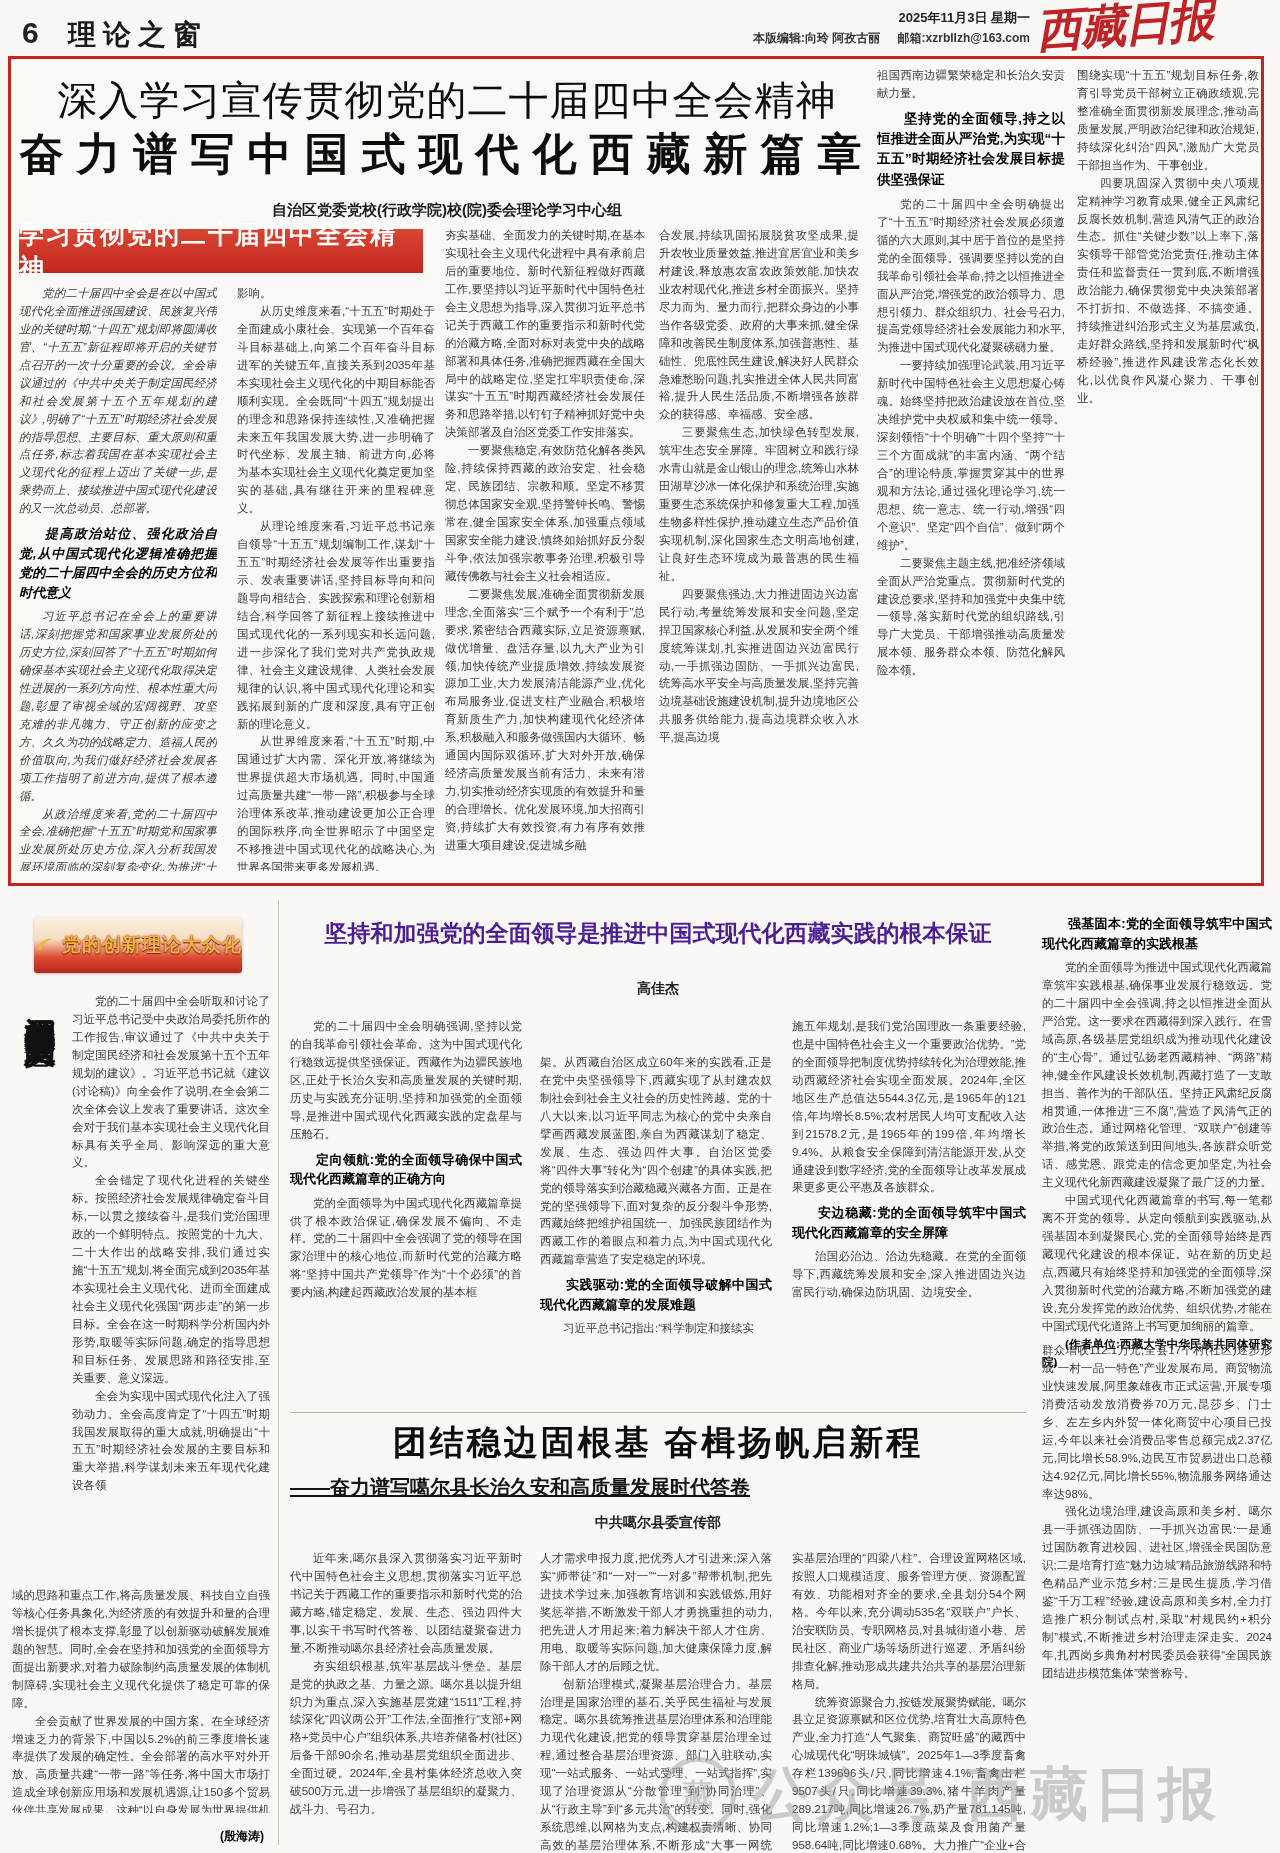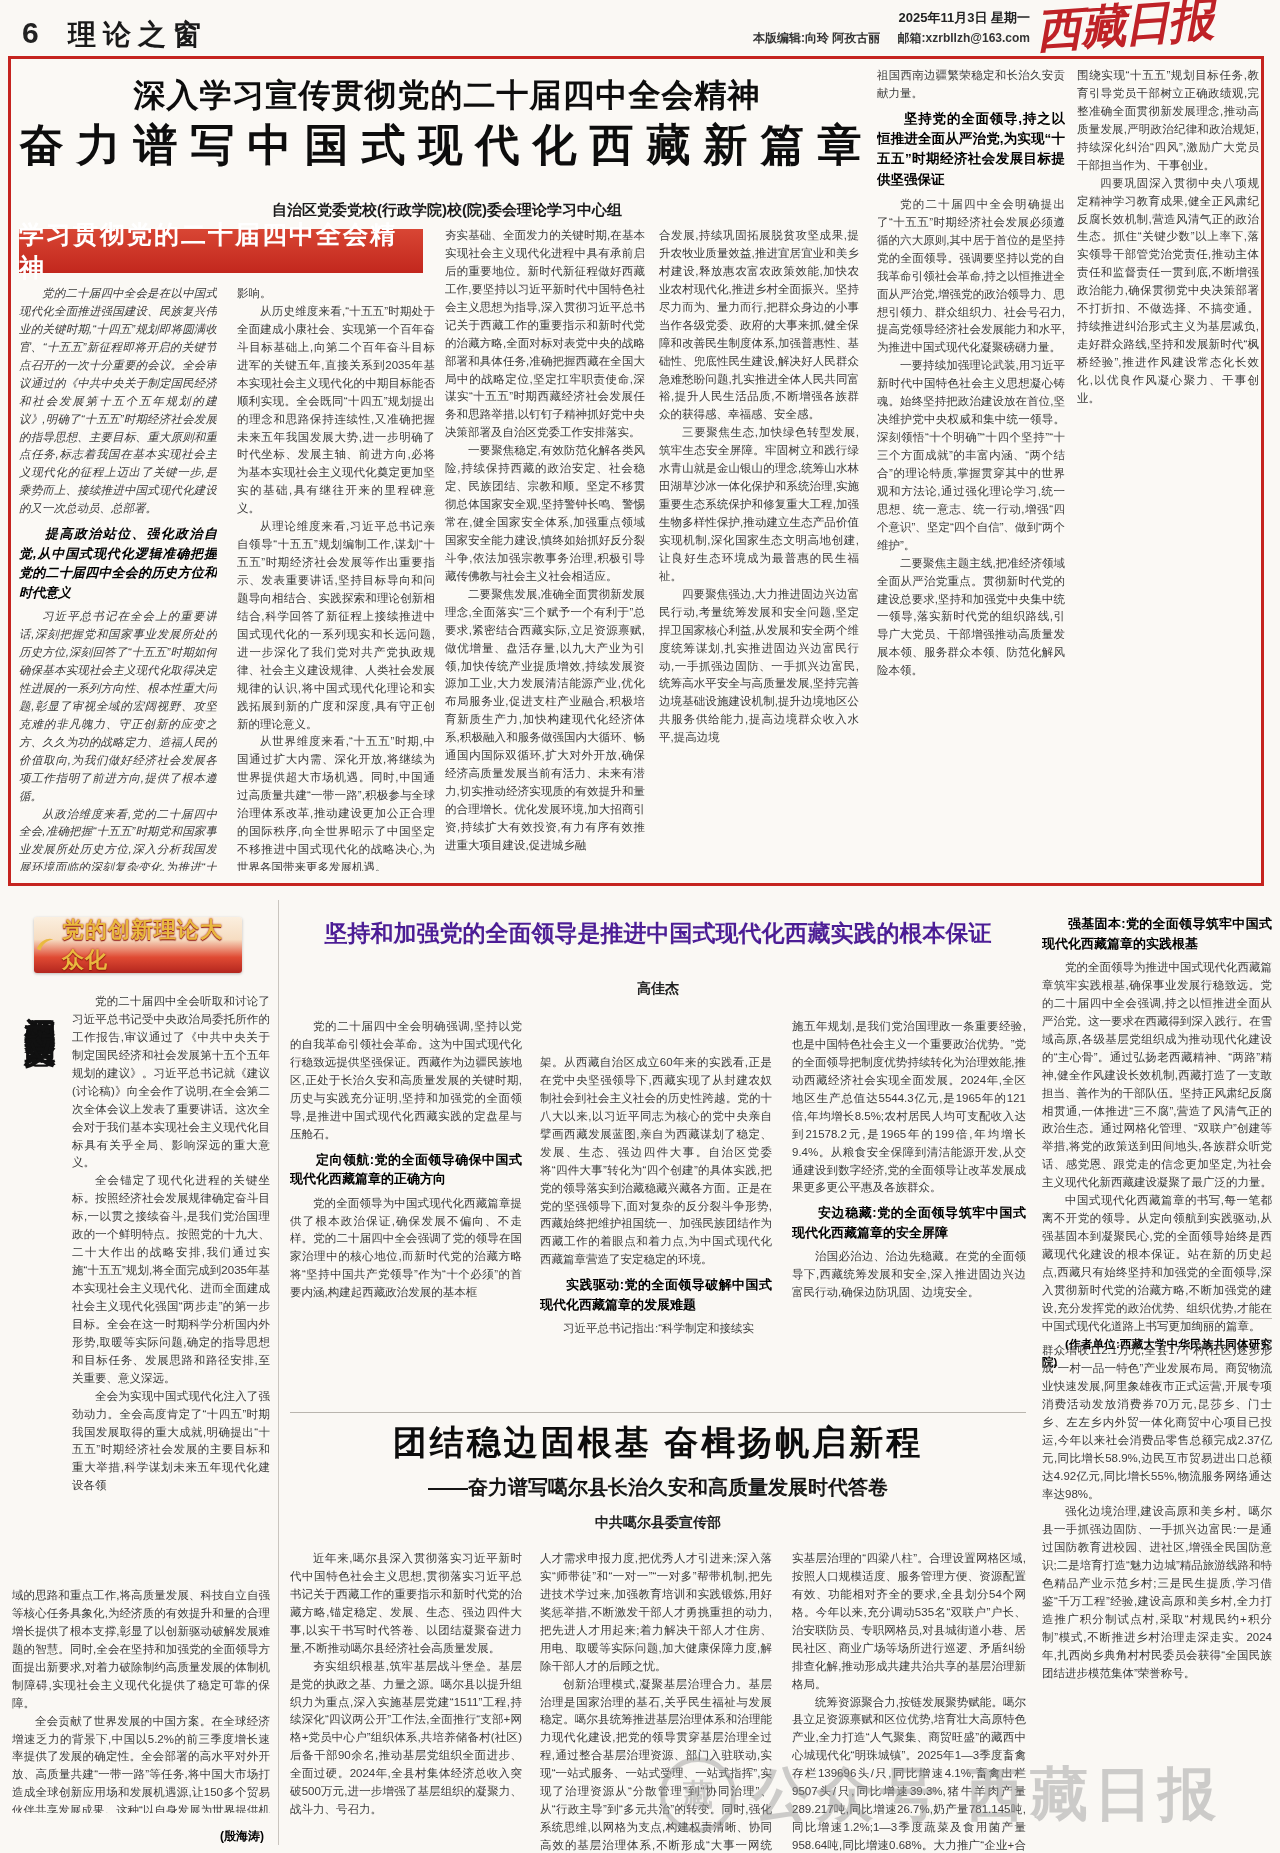--- a/index.html
+++ b/index.html
@@ -12,21 +12,21 @@
   .hdr-date{font-size:13px;font-weight:bold;color:#222;}
   .hdr-editors{font-size:12px;font-weight:bold;color:#333;}
   .hdr-editors span{margin-left:14px;}
   .masthead{position:absolute;right:14px;top:0px;width:230px;font-family:"Liberation Serif","DejaVu Serif",serif;
             font-size:46px;font-weight:bold;font-style:italic;color:#bf2227;transform:rotate(-4deg);
             letter-spacing:-2px;line-height:1.05;}
   
   .mainbox{position:absolute;left:8px;top:56px;width:1256px;height:830px;border:3px solid #c5241f;
            box-sizing:border-box;background:#fbf9f5;}
   .m-headline{position:absolute;left:8px;top:18px;width:856px;text-align:center;color:#0d0d0d;}
-  .m-h1{font-size:32px;font-weight:700;letter-spacing:1px;line-height:1.18;text-align:center;}
+  .m-h1{font-size:40px;font-weight:400;letter-spacing:1px;line-height:1.18;text-align:center;}
   .m-h2{font-size:44px;font-weight:900;letter-spacing:13px;line-height:1.18;margin-top:4px;white-space:nowrap;}
   .m-byline{position:absolute;left:8px;top:142px;width:856px;text-align:center;font-size:15px;font-weight:bold;color:#1c1c1c;}
   .m-banner{position:absolute;left:8px;top:170px;width:404px;height:44px;background:linear-gradient(180deg,#d84634,#c2271d);
             color:#fff;font-size:25px;font-weight:bold;letter-spacing:2px;display:flex;align-items:center;justify-content:center;}
   .col{position:absolute;overflow:hidden;font-size:11.5px;line-height:1.56;color:#3b3b3b;text-align:justify;}
   .col p{margin:0;text-indent:2em;}
   .col p.cont{text-indent:0;}
   .col h4{margin:6px 0;text-indent:2em;text-align:justify;font-size:13px;line-height:1.5;color:#000;}
   .col p.credit{font-weight:bold;color:#000;}
   .c1{left:8px;top:226px;width:198px;height:586px;font-style:italic;}
@@ -35,41 +35,41 @@
   .c4{left:648px;top:168px;width:200px;height:644px;}
   .c5{left:866px;top:8px;width:188px;height:806px;}
   .c6{left:1066px;top:8px;width:182px;height:806px;}
   .c5 h4,.c6 h4{font-size:13.5px;}
   
   .left-sec{position:absolute;left:8px;top:893px;width:266px;height:960px;}
   .ribbon{position:absolute;left:26px;top:24px;width:208px;height:56px;
           background:linear-gradient(180deg,#fbefdf 0%,#f6ddc2 40%,#e04a33 72%,#b3261e 100%);
           border-radius:3px;display:flex;align-items:center;justify-content:center;gap:6px;
           box-shadow:0 1px 3px rgba(0,0,0,.25);}
-  .ribbon-text{font-size:22px;font-weight:bold;color:#e9b93f;text-shadow:0 1px 1px #8c1510, 0 0 2px #b3261e;letter-spacing:1px;}
+  .ribbon-text{font-size:19px;font-weight:bold;color:#e9b93f;text-shadow:0 1px 1px #8c1510, 0 0 2px #b3261e;letter-spacing:1px;}
   .v-headline{position:absolute;left:10px;top:100px;height:582px;writing-mode:vertical-rl;
               font-size:31px;font-weight:900;color:#111;letter-spacing:1px;line-height:1.4;}
   .beside{position:absolute;left:64px;top:100px;width:198px;height:588px;}
   .fulltext{position:absolute;left:4px;top:694px;width:258px;height:226px;}
   .sig{position:absolute;right:10px;bottom:8px;font-size:12px;font-weight:bold;color:#000;}
   .vrule{position:absolute;left:278px;top:900px;width:1px;height:945px;background:#c9c5bf;}
   
   .art2{position:absolute;left:290px;top:900px;width:982px;height:510px;}
   .a2-headline{position:absolute;left:0;top:18px;width:736px;text-align:center;font-size:23px;font-weight:900;color:#4c1d95;}
   .a2-author{position:absolute;left:0;top:80px;width:736px;text-align:center;font-size:14px;font-weight:bold;color:#222;}
   .a2colA{left:0;top:118px;width:232px;height:384px;}
   .a2colB{left:250px;top:118px;width:232px;height:384px;margin-top:36px;}
   .a2colC{left:502px;top:118px;width:234px;height:384px;}
   .a2colD{left:752px;top:8px;width:230px;height:496px;}
   .hrule-a{position:absolute;left:290px;top:1412px;width:736px;height:1px;background:#b9b5ae;}
   .hrule-b{position:absolute;left:1042px;top:1318px;width:230px;height:1px;background:#b9b5ae;}
   
   .art3{position:absolute;left:290px;top:1322px;width:982px;height:531px;overflow:hidden;}
   .a3-headline{position:absolute;left:0;top:98px;width:736px;text-align:center;font-size:34px;font-weight:900;letter-spacing:3px;color:#0c0c0c;}
-  .a3-subtitle{position:absolute;left:0;top:152px;width:736px;text-align:center;font-size:20px;font-weight:bold;color:#151515;}
+  .a3-subtitle{position:absolute;left:0;top:152px;width:736px;font-size:20px;font-weight:bold;color:#151515;text-decoration:underline;}
   .a3-byline{position:absolute;left:0;top:192px;width:736px;text-align:center;font-size:14px;font-weight:bold;color:#222;}
   .a3col1{left:0;top:228px;width:232px;height:303px;}
   .a3col2{left:250px;top:228px;width:232px;height:303px;}
   .a3col3{left:502px;top:228px;width:234px;height:303px;}
   .a3col4{left:752px;top:20px;width:230px;height:511px;}
   
   .watermark{position:absolute;left:660px;top:1756px;display:flex;align-items:center;gap:16px;
              opacity:.42;pointer-events:none;}
   .wm-circle{width:66px;height:66px;border-radius:50%;border:5px solid #8f8f8f;display:flex;
              align-items:center;justify-content:center;font-size:30px;font-weight:bold;color:#8f8f8f;}

